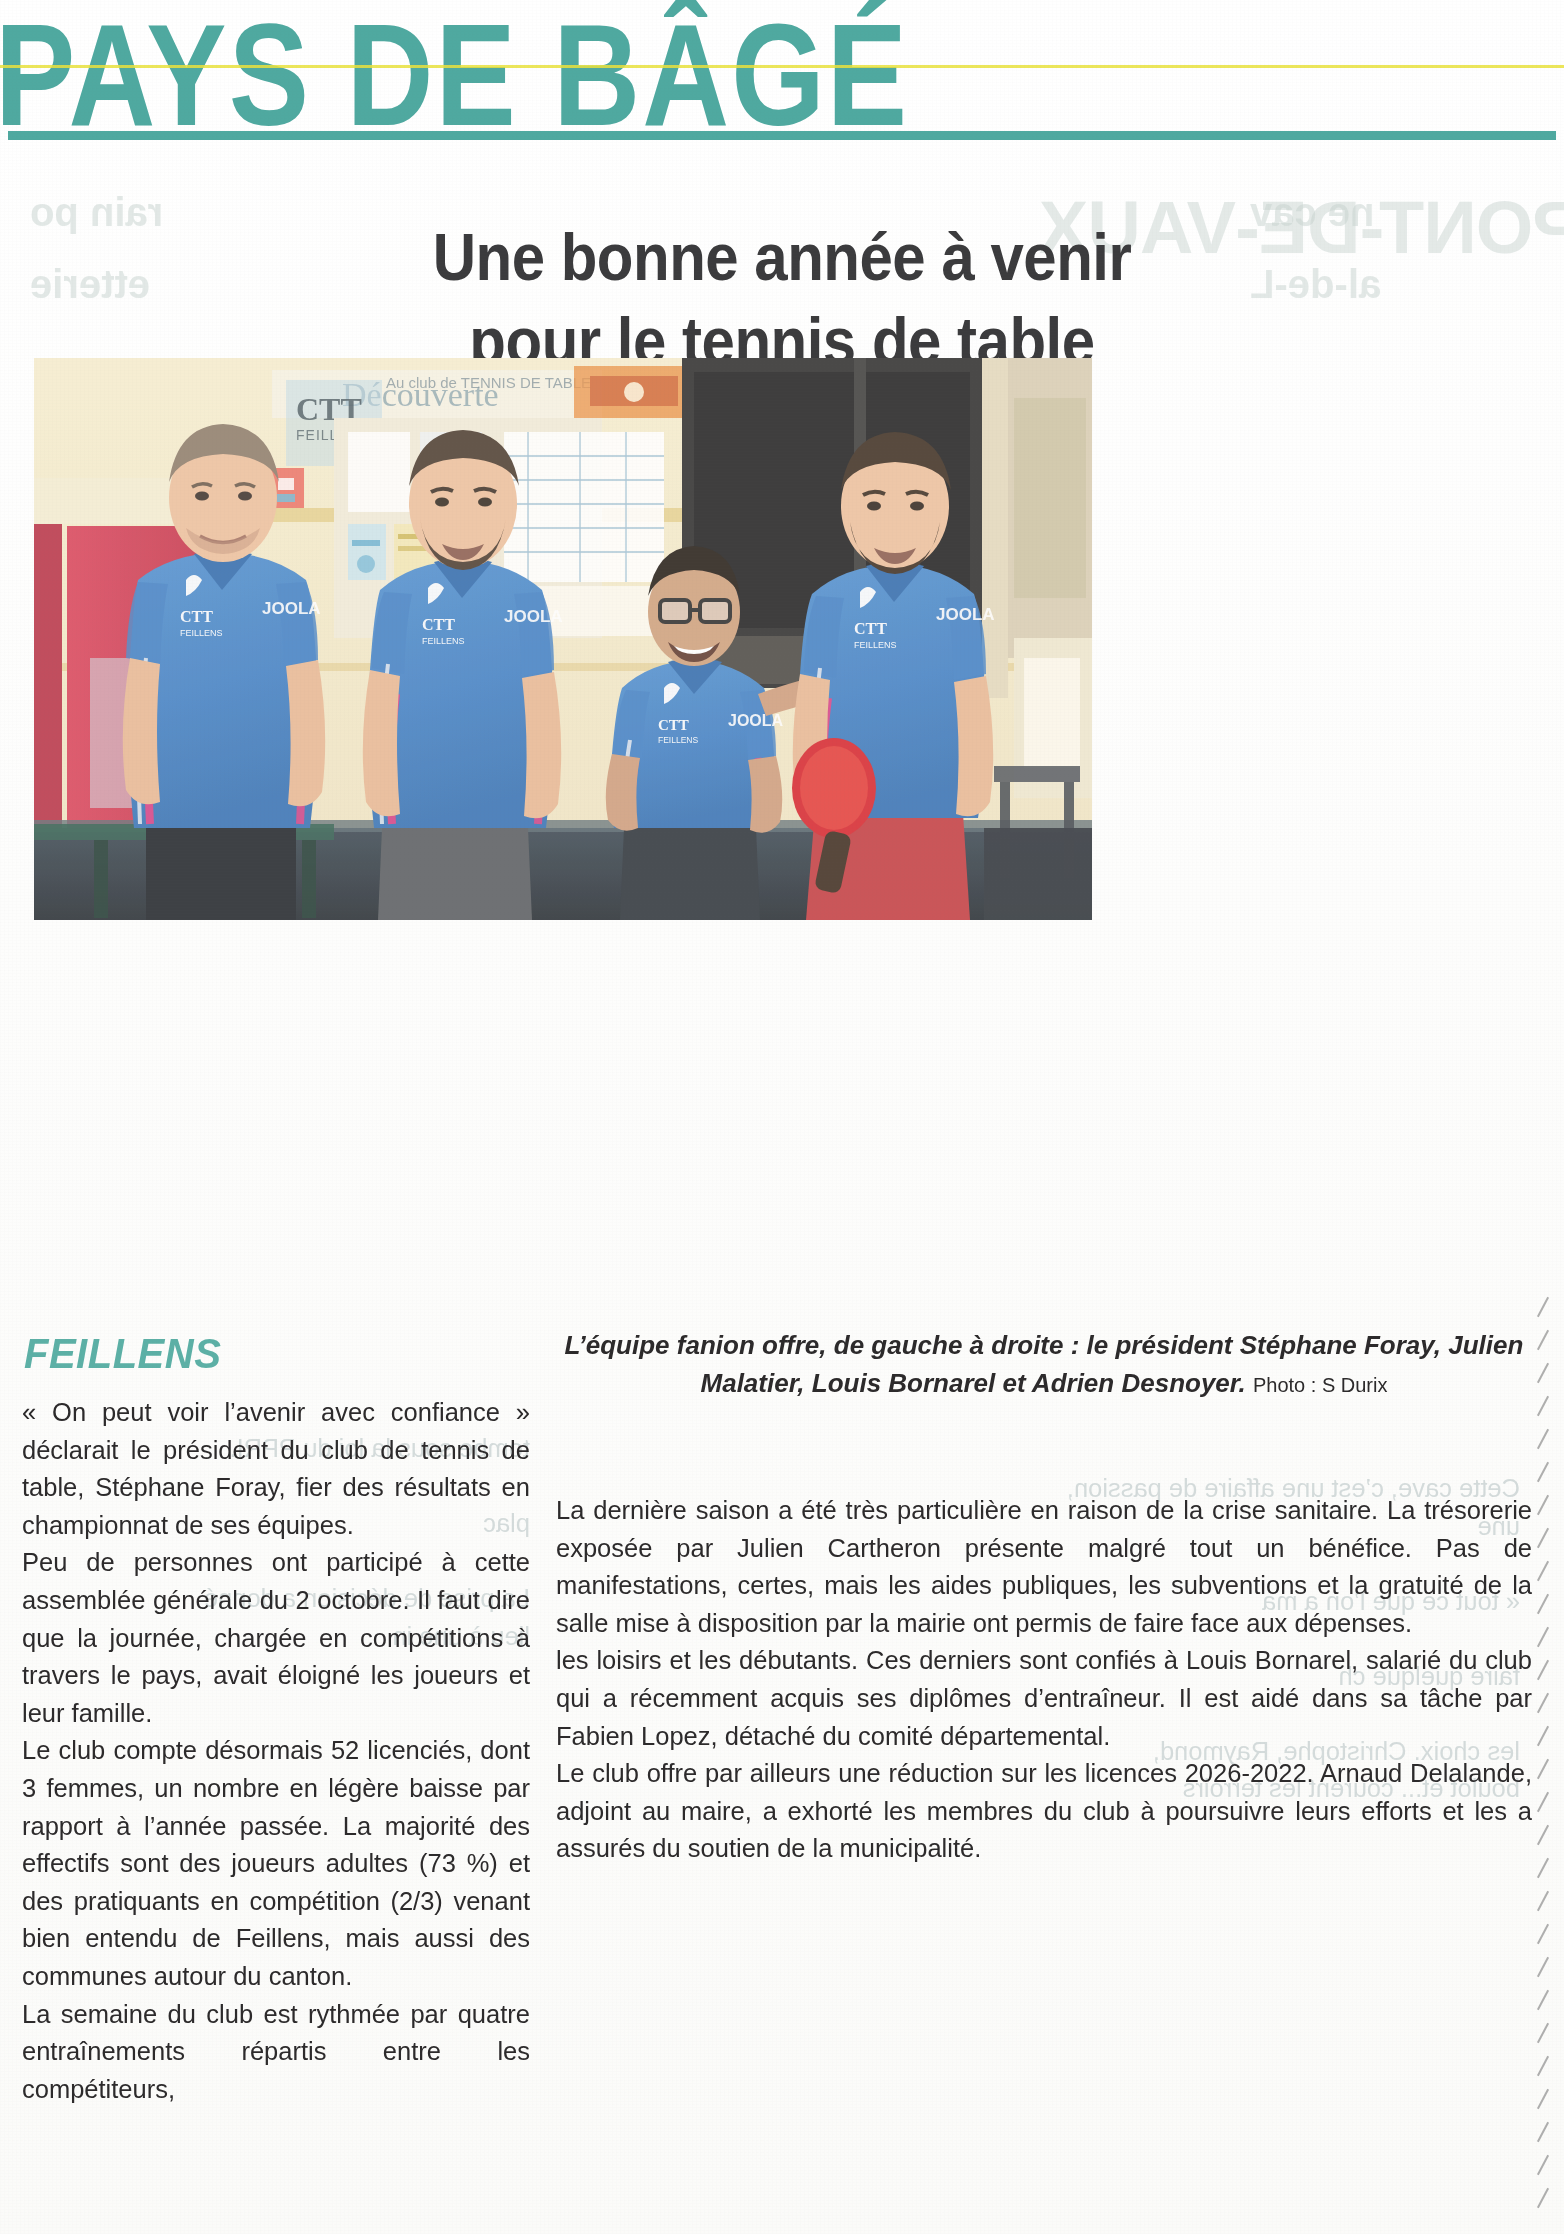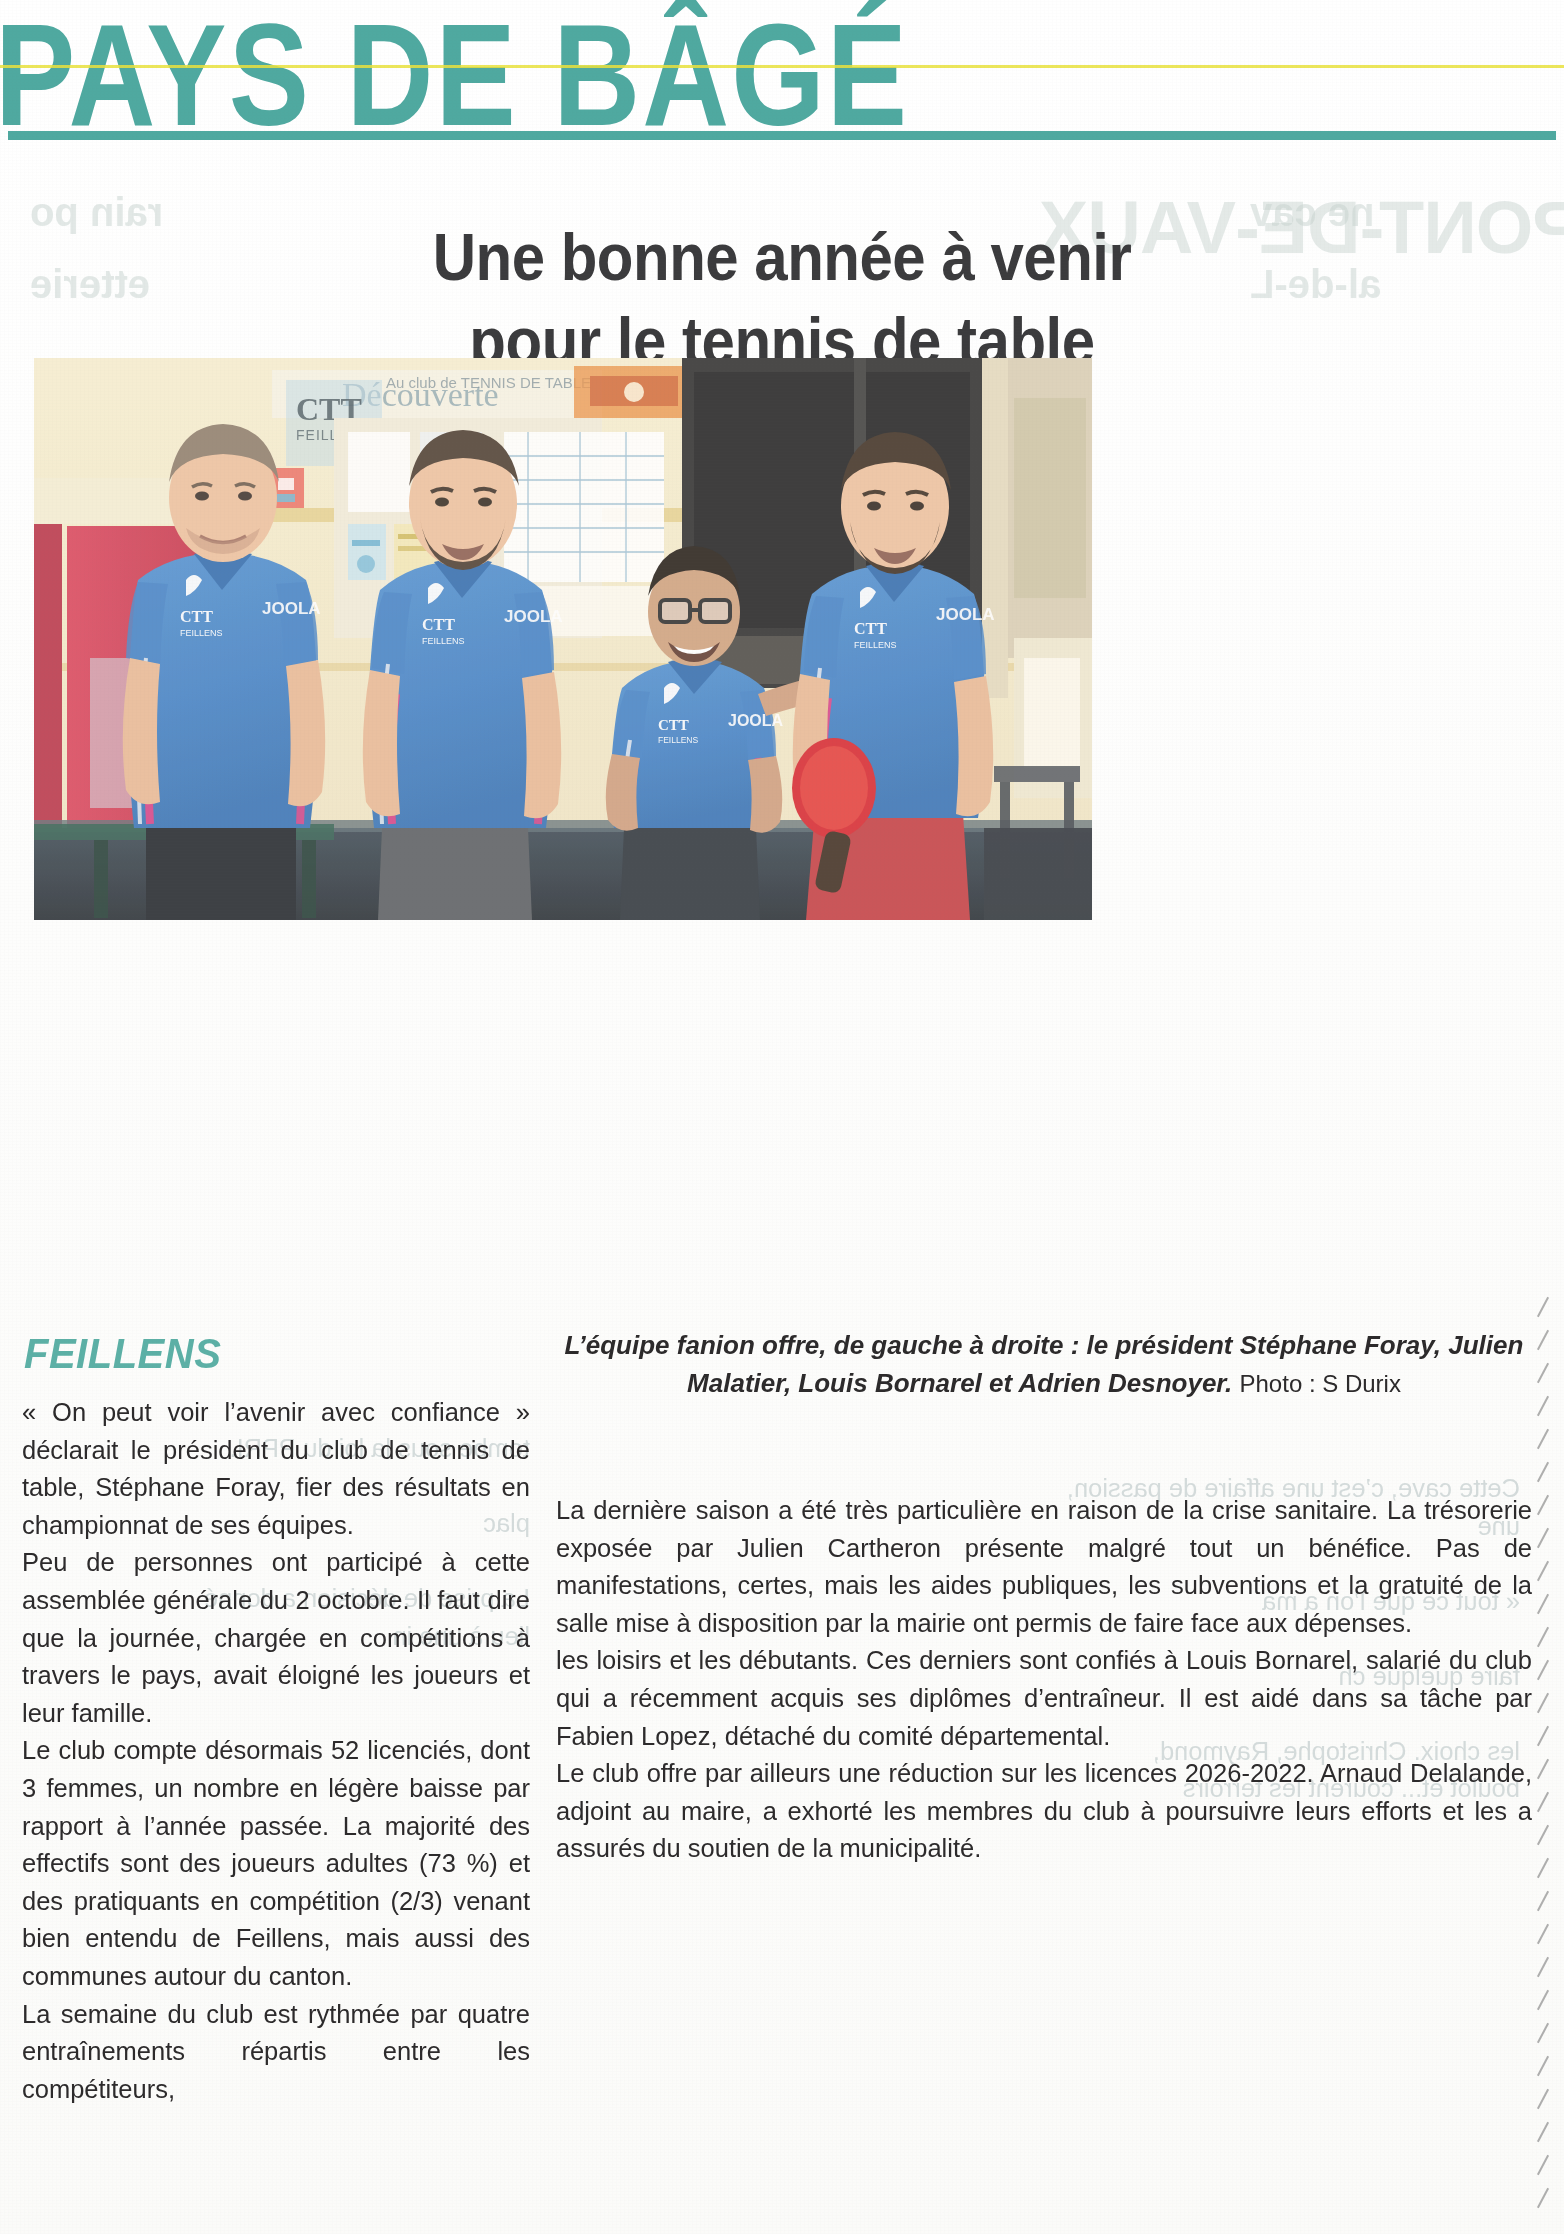--- a/index.html
+++ b/index.html
@@ -184,21 +184,21 @@
     text-align: center;
     font-size: 26px;
     line-height: 38px;
     font-weight: 700;
     font-style: italic;
     color: #2c2a2b;
   }
   .caption .credit {
     font-weight: 400;
     font-style: normal;
-    font-size: 24px;
+    font-size: 20px;
   }
 
   
   .binding {
     position: absolute;
     right: 4px;
     top: 1300px;
     width: 34px;
     height: 934px;
     z-index: 13;

